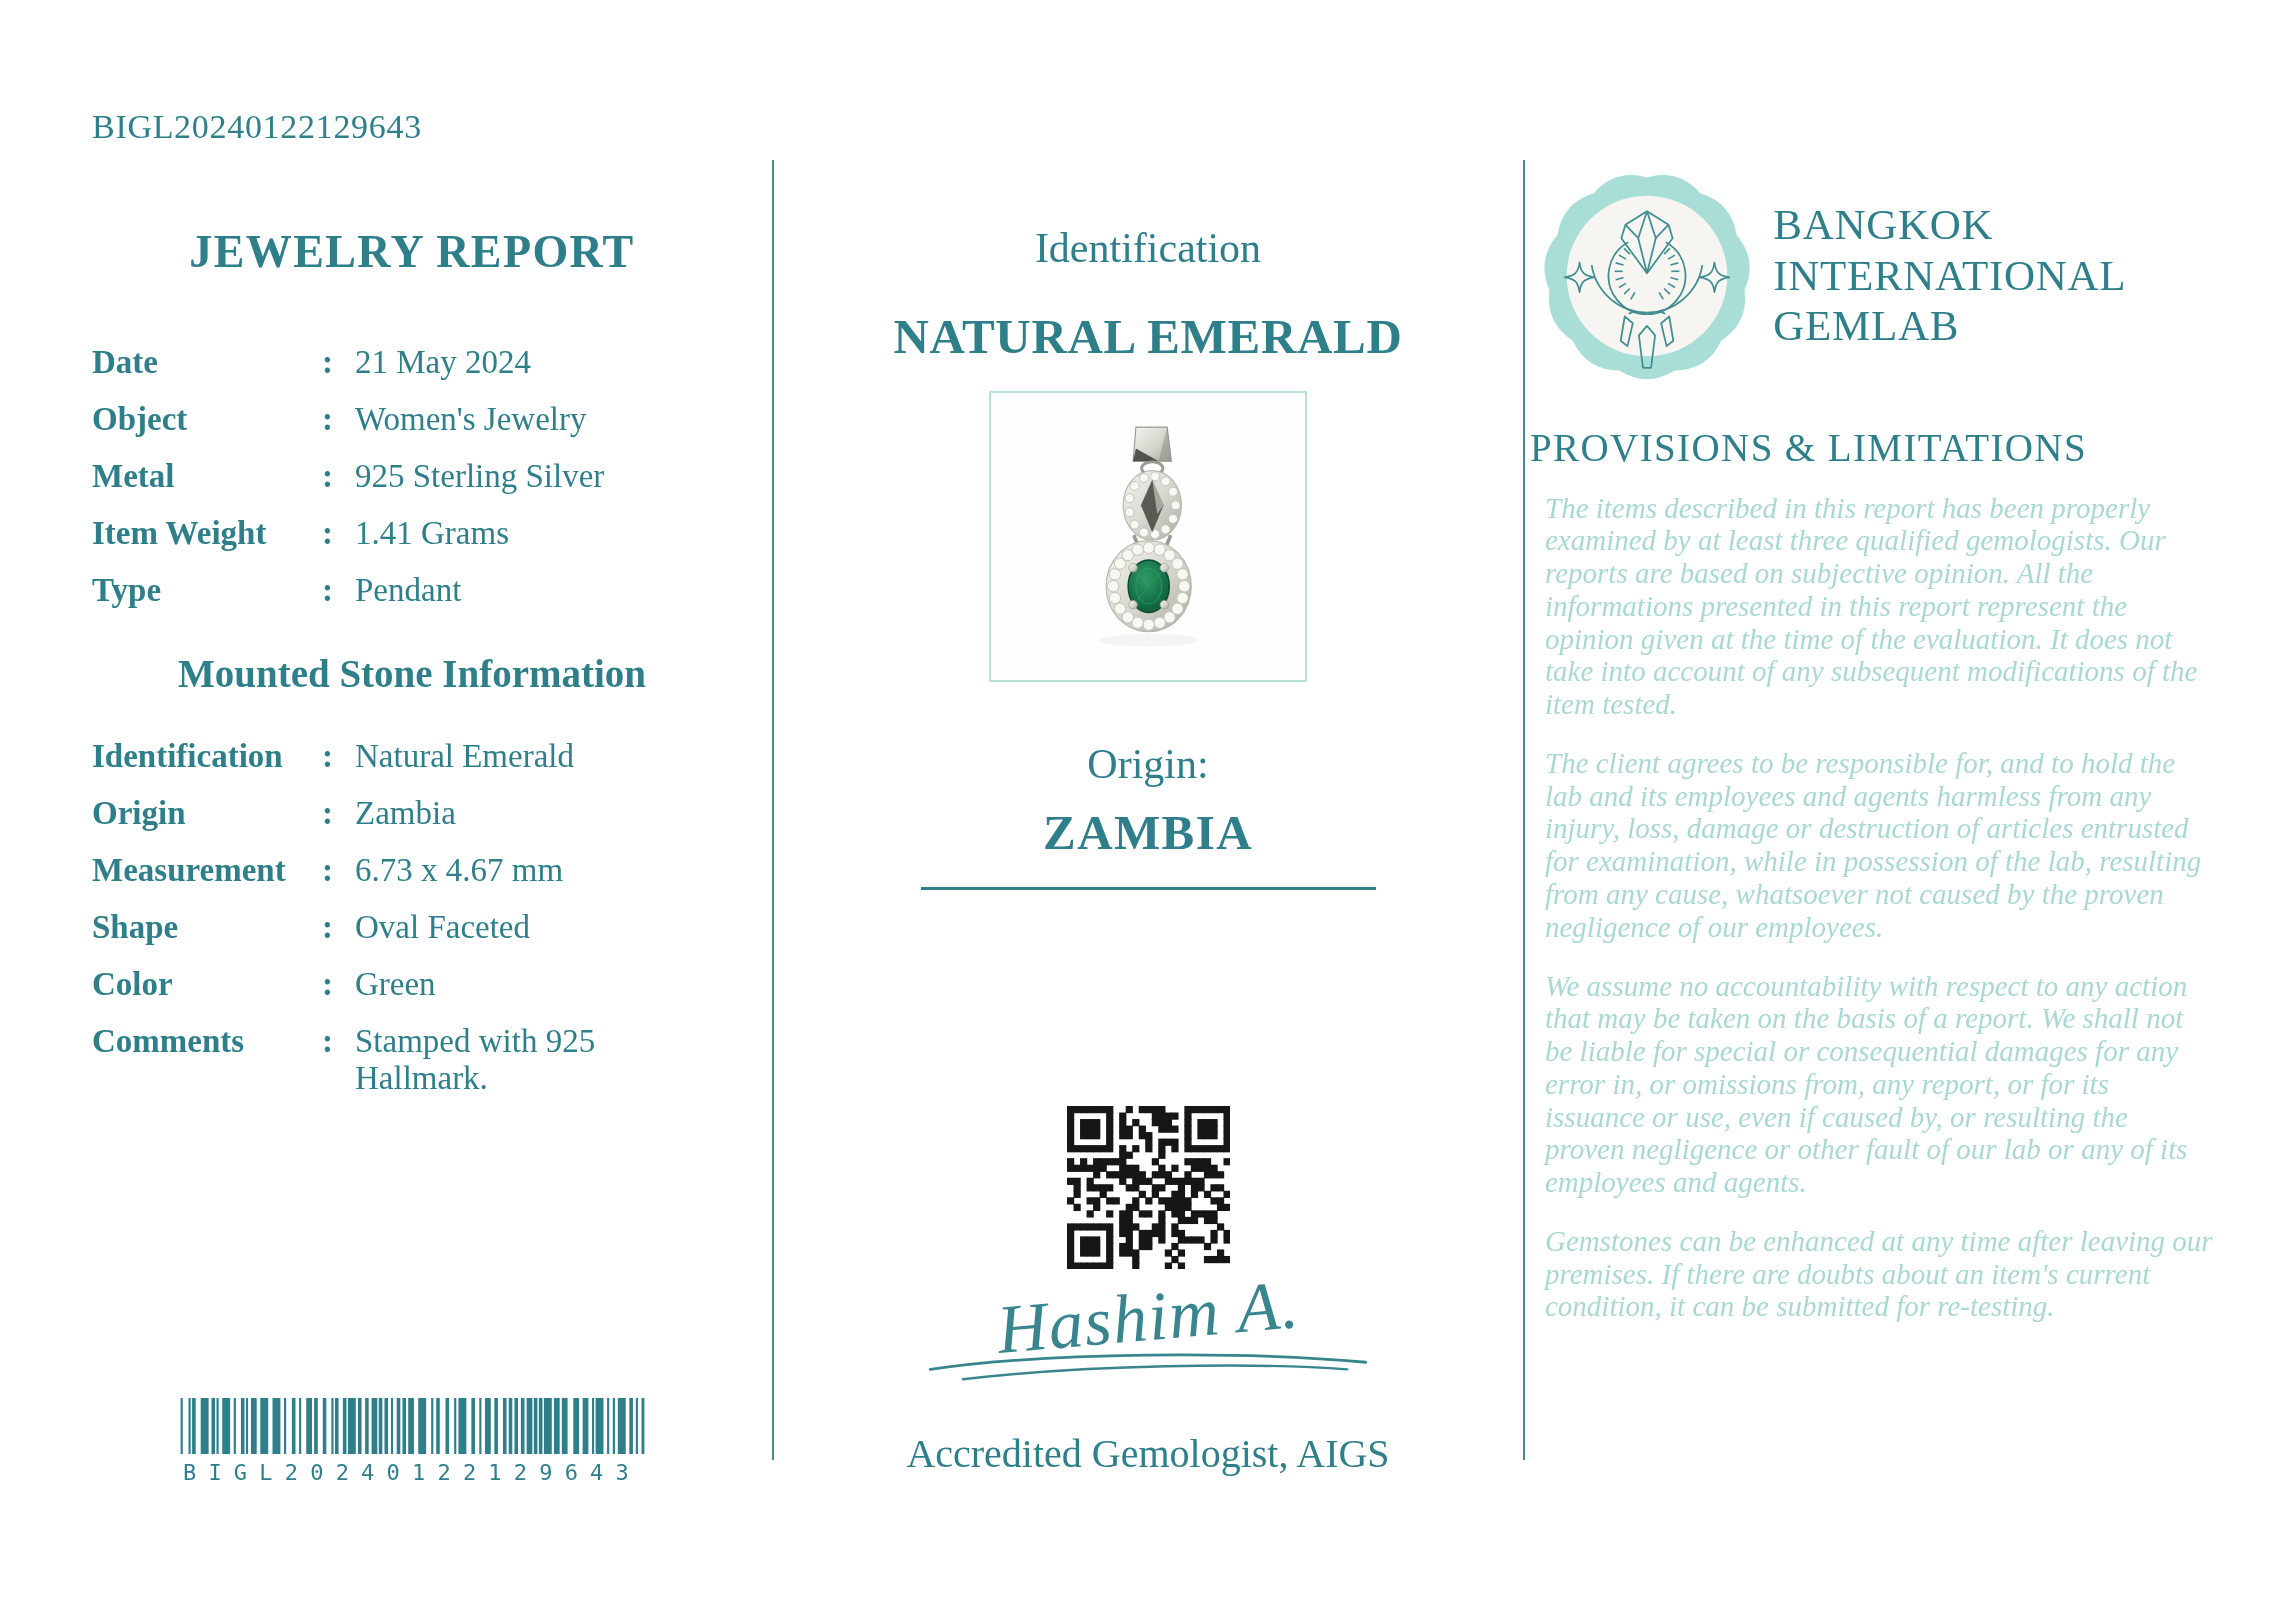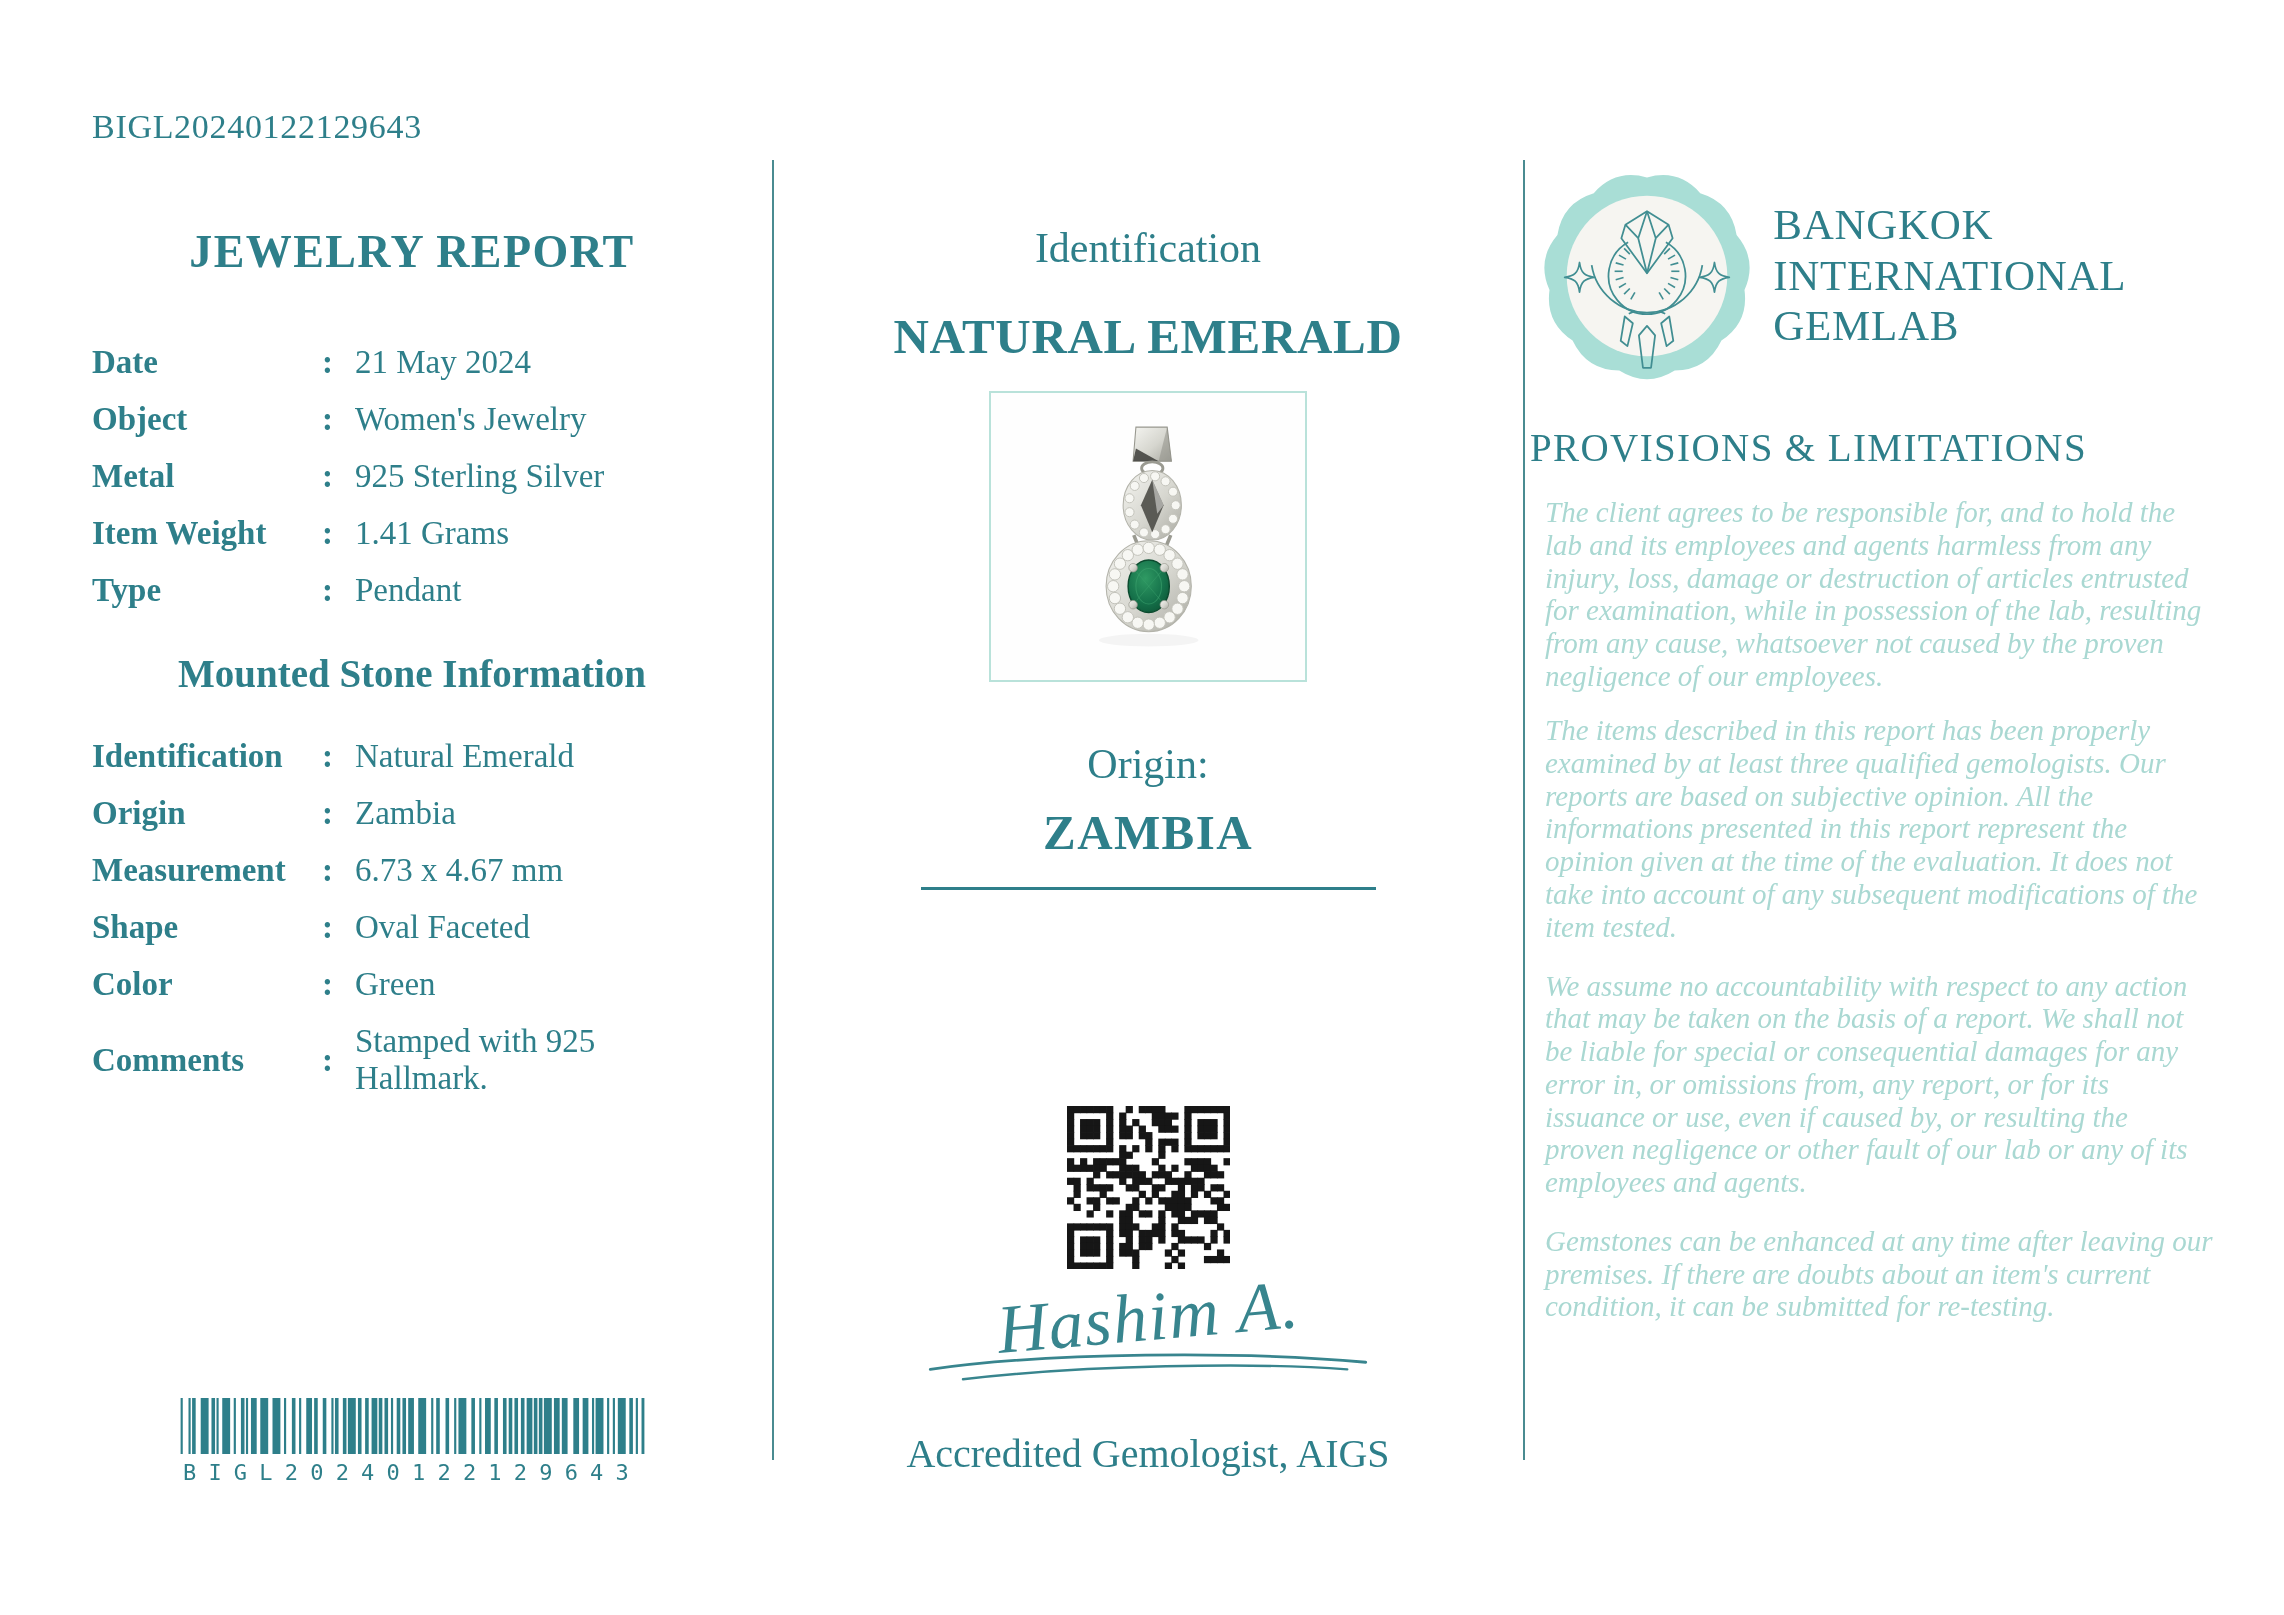--- a/index.html
+++ b/index.html
@@ -14,21 +14,21 @@
   .divider { position:absolute; top:160px; width:2.2px; height:1300px; background:#4a8b91; }
   .divider.d1 { left:772px; }
   .divider.d2 { left:1523px; }
 
   
   .left-col { position:absolute; left:92px; top:108px; width:640px; }
   .report-number { font-size:34px; letter-spacing:0.7px; }
   .report-title { text-align:center; font-size:46px; font-weight:bold; letter-spacing:1.4px; margin-top:79px; }
   .fields { margin-top:66px; }
   .stone-fields { margin-top:42px; }
-  .row { display:flex; align-items:center; margin-bottom:20px; font-size:33px; }
+  .row { display:flex; align-items:flex-start; margin-bottom:20px; font-size:33px; }
   .row .lbl { width:230px; font-weight:bold; flex:0 0 auto; }
   .row .colon { width:33px; font-weight:bold; flex:0 0 auto; }
   .row .val { flex:1; }
   .stone-title { text-align:center; font-size:39px; font-weight:bold; margin-top:42px; }
   .barcode-wrap { margin-top:301px; text-align:center; }
   .barcode-svg { display:block; margin:0 auto; }
   .barcode-text {
     display:block; margin-top:5.8px; font-family:"DejaVu Sans Mono","Liberation Mono",monospace;
     font-size:22px; letter-spacing:12.2px; color:#2e7f8a; white-space:nowrap;
   }
@@ -660,20 +660,20 @@
         </g>
       </svg>
       <div class="lab-name">
         <div>BANGKOK</div>
         <div>INTERNATIONAL</div>
         <div>GEMLAB</div>
       </div>
     </div>
 
     <div class="provisions-title">PROVISIONS &amp; LIMITATIONS</div>
+    <p class="provision-p first">The items described in this report has been properly examined by at least three qualified gemologists. Our reports are based on subjective opinion. All the informations presented in this report represent the opinion given at the time of the evaluation. It does not take into account of any subsequent modifications of the item tested.</p>
     <p class="provision-p">The client agrees to be responsible for, and to hold the lab and its employees and agents harmless from any injury, loss, damage or destruction of articles entrusted for examination, while in possession of the lab, resulting from any cause, whatsoever not caused by the proven negligence of our employees.</p>
-    <p class="provision-p first">The items described in this report has been properly examined by at least three qualified gemologists. Our reports are based on subjective opinion. All the informations presented in this report represent the opinion given at the time of the evaluation. It does not take into account of any subsequent modifications of the item tested.</p>
     <p class="provision-p">We assume no accountability with respect to any action that may be taken on the basis of a report. We shall not be liable for special or consequential damages for any error in, or omissions from, any report, or for its issuance or use, even if caused by, or resulting the proven negligence or other fault of our lab or any of its employees and agents.</p>
     <p class="provision-p">Gemstones can be enhanced at any time after leaving our premises. If there are doubts about an item's current condition, it can be submitted for re-testing.</p>
   </div>
 
 </div>
 
 
 </body></html>

